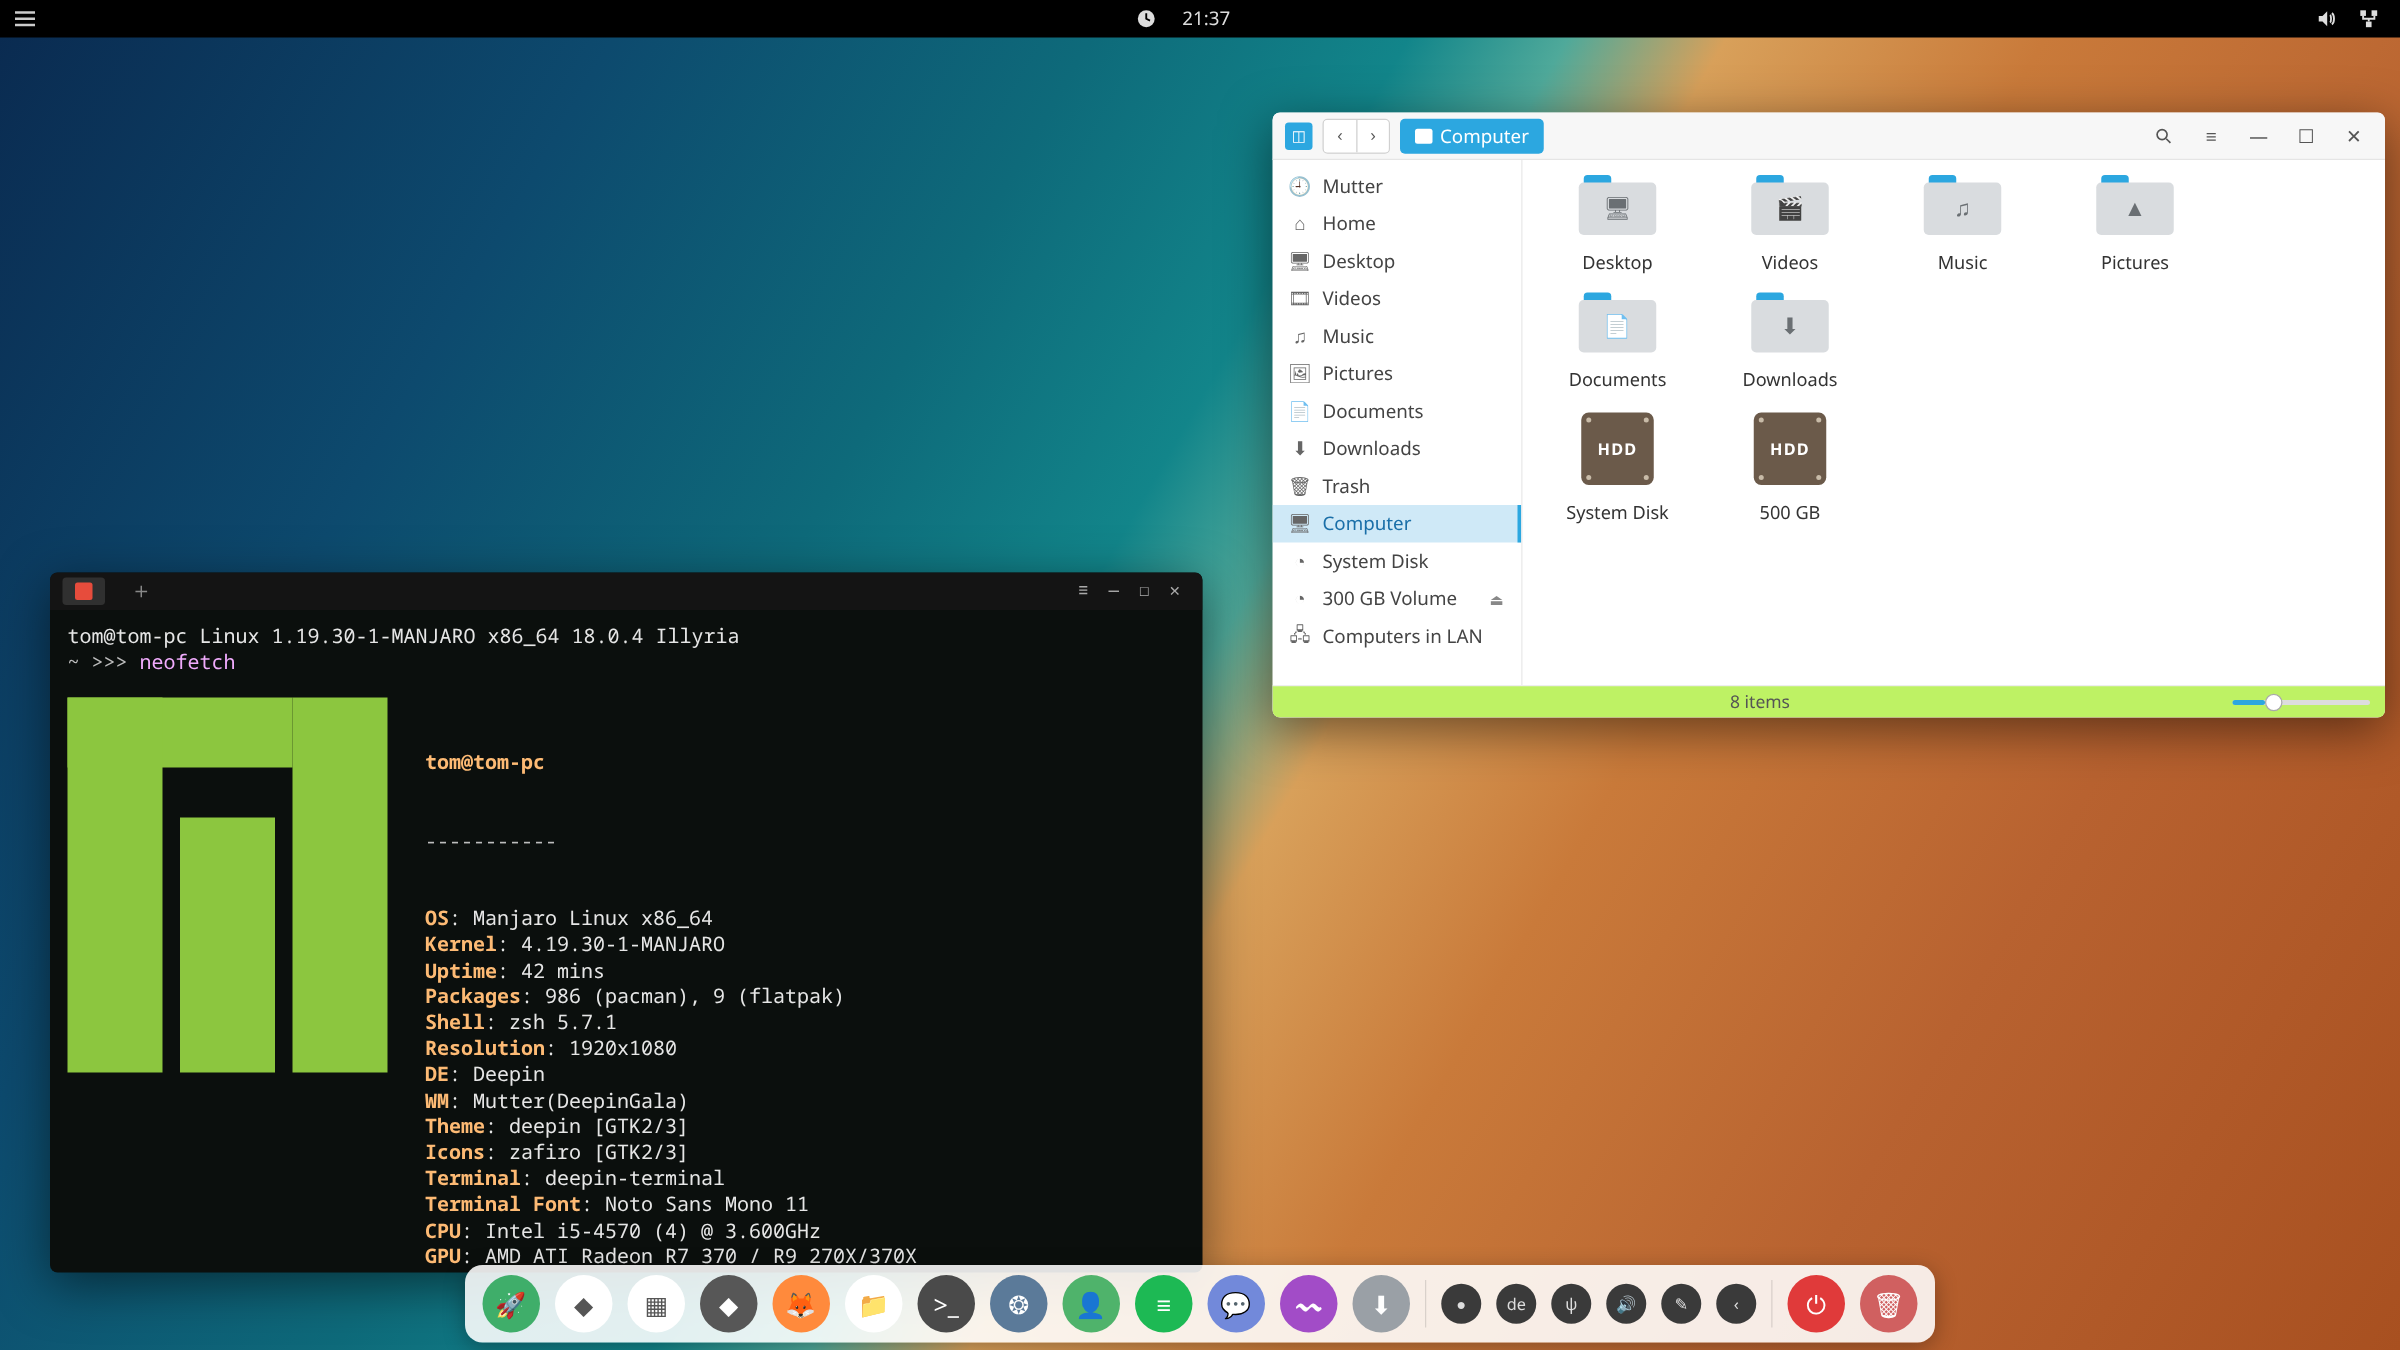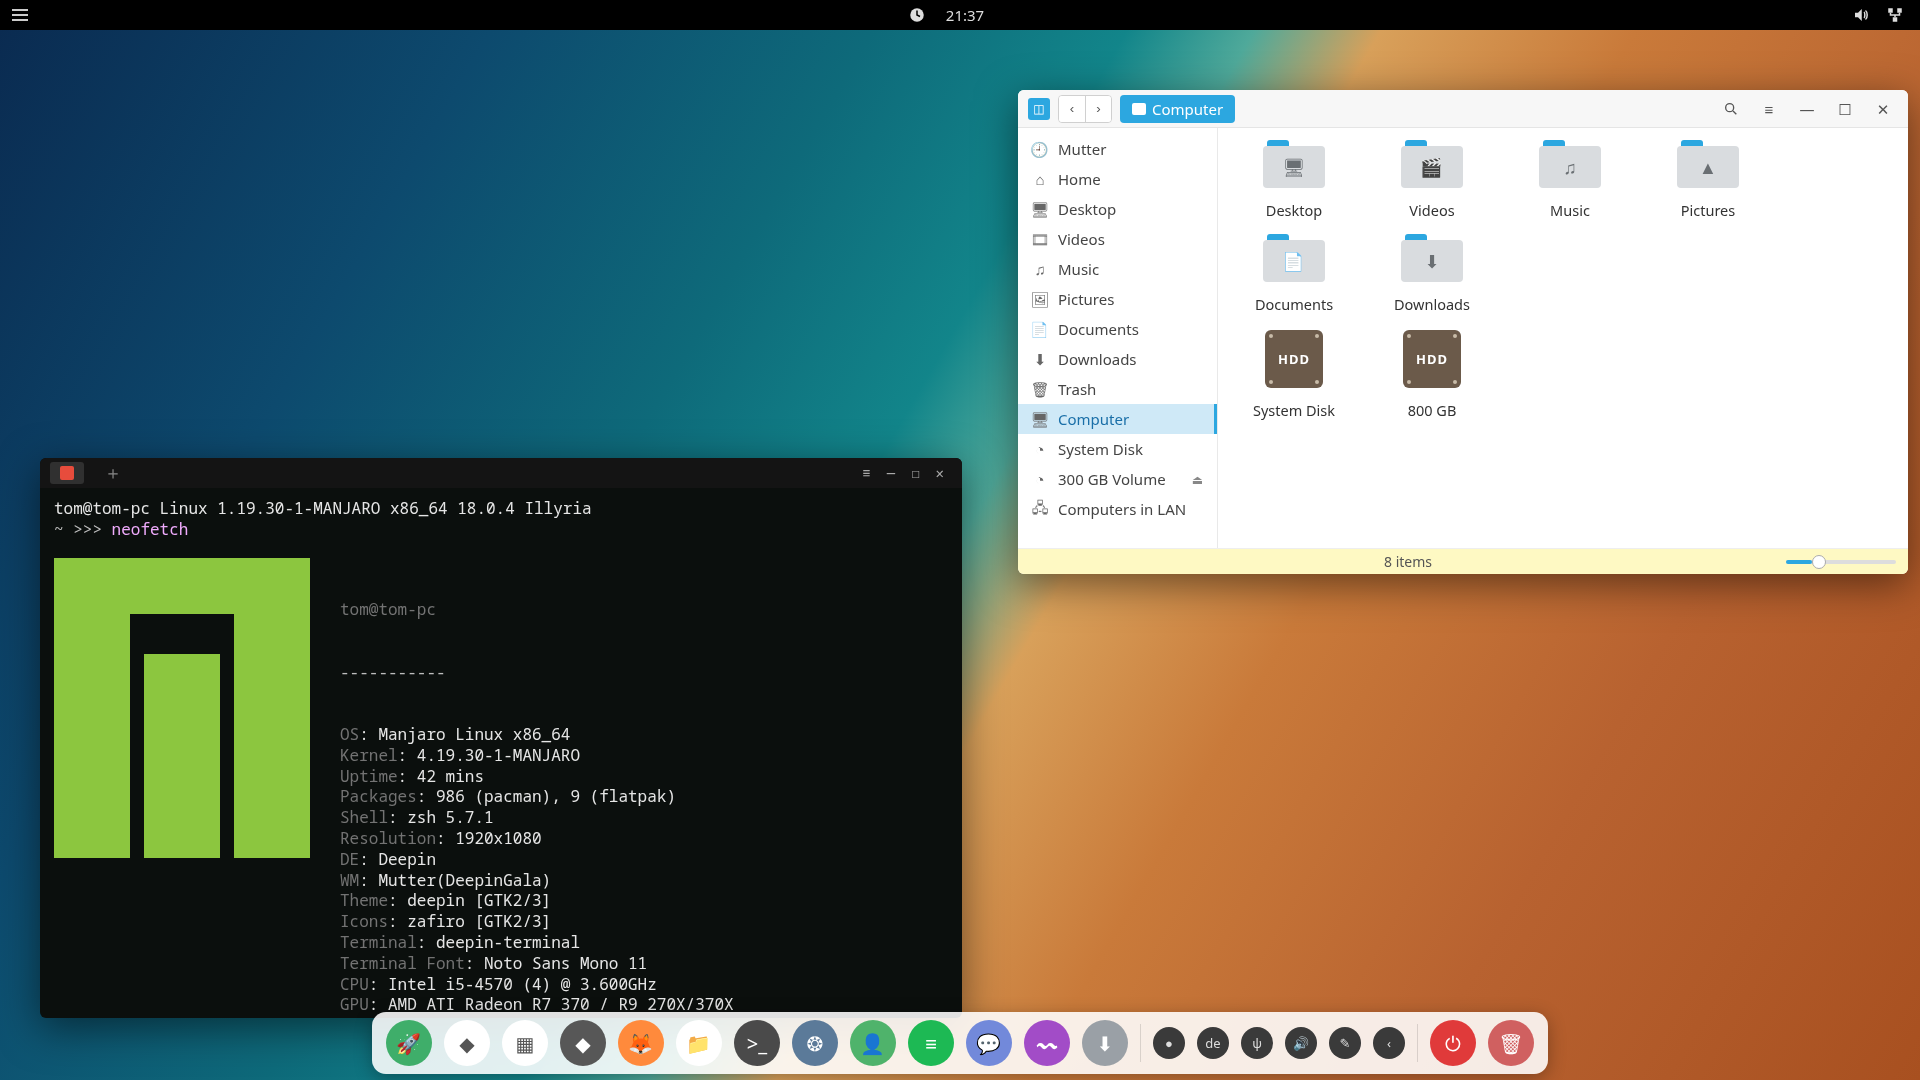--- a/index.html
+++ b/index.html
@@ -32,21 +32,21 @@
 .term-tab { background: #303030; padding: 4px 10px; border-radius: 3px; display: flex; align-items: center; }
 .term-tab-icon { width: 14px; height: 14px; background: #e74c3c; border-radius: 2px; }
 .term-plus { color: #888; font-size: 18px; padding: 0 8px; cursor: pointer; }
 .term-titlebar .spacer { flex: 1; }
 .term-menu-icon, .term-min, .term-max, .term-close { color: #aaa; font-size: 14px; cursor: pointer; padding: 0 8px; }
 .term-body { padding: 10px 14px; white-space: pre; }
 .c-green { color: #f0abfc; }
 .c-white { color: #e6e6e6; }
 .c-grey  { color: #bdbdbd; }
 .c-prompt{ color: #bdbdbd; }
-.c-key   { color: #737373; font-weight: normal; }
+.c-key   { color: #fdba74; font-weight: bold; }
 .logo-block { display: flex; gap: 32px; margin-top: 18px; }
 .manjaro-logo { width: 254px; height: 300px; position: relative; }
 .manjaro-logo .bar { position: absolute; background: #8cc63f; }
 .manjaro-logo .b1 { left: 0;   top: 0;   width: 180px; height: 56px; }
 .manjaro-logo .b2 { left: 0;   top: 0;   width: 76px;  height: 300px; }
 .manjaro-logo .b3 { left: 90px; top: 96px; width: 76px; height: 204px; }
 .manjaro-logo .b4 { left: 180px; top: 0;  width: 76px; height: 300px; }
 .nf-lines div { min-height: 1.30em; }
 
 
@@ -70,21 +70,21 @@
 .fm-section-head { font-size: 14px; color: #888; padding: 4px 16px 8px; }
 .fm-grid { display: flex; flex-wrap: wrap; gap: 14px 26px; padding: 0 16px 16px; }
 .fm-item { width: 112px; display: flex; flex-direction: column; align-items: center; gap: 12px; cursor: pointer; font-size: 14.5px; color:#333; }
 .folder-icon { width: 62px; height: 48px; position: relative; }
 .folder-icon .tab { position: absolute; top: 0; left: 4px; width: 22px; height: 10px; background: #2ca7e0; border-radius: 3px 3px 0 0; }
 .folder-icon .body { position: absolute; top: 6px; left: 0; right: 0; bottom: 0; background: #d9dcdf; border-radius: 4px; display:flex;align-items:center;justify-content:center;color:#6a6f73;font-size:18px; }
 .hdd-icon { width: 58px; height: 58px; background: #6b5a4a; border-radius: 6px; display: flex; align-items: center; justify-content: center; color: #fff; font-size: 13px; font-weight: bold; letter-spacing: 1px; position: relative; }
 .hdd-icon::before, .hdd-icon::after { content:""; position:absolute; width:4px;height:4px;background:#c8bba8;border-radius:50%; }
 .hdd-icon::before { top:4px; left:4px; box-shadow: 46px 0 #c8bba8; }
 .hdd-icon::after  { bottom:4px; left:4px; box-shadow: 46px 0 #c8bba8; }
-.fm-status { height: 26px; border-top: 1px solid #eee; display: flex; align-items: center; font-size: 14px; color: #555; padding: 0 12px; background:#fef9c3; }
+.fm-status { height: 26px; border-top: 1px solid #eee; display: flex; align-items: center; font-size: 14px; color: #555; padding: 0 12px; background:#bef264; }
 .fm-status .spacer { flex: 1; }
 .zoom-slider { width: 110px; height: 4px; background: #ddd; border-radius: 2px; position: relative; }
 .zoom-slider .fill { position: absolute; left: 0; top: 0; bottom: 0; width: 24%; background: #2ca7e0; border-radius: 2px; }
 .zoom-slider .thumb { position: absolute; left: 24%; top: -5px; width: 14px; height: 14px; background: #fff; border: 1px solid #aaa; border-radius: 50%; }
 
 
 .dock { position: absolute; left: 50%; bottom: 6px; transform: translateX(-50%); height: 62px; background: rgba(255,255,255,.88); border-radius: 14px; display: flex; align-items: center; padding: 0 14px; gap: 12px; box-shadow: 0 4px 18px rgba(0,0,0,.3); }
 .dock-item { width: 46px; height: 46px; border-radius: 50%; display: flex; align-items: center; justify-content: center; color: #fff; font-size: 20px; cursor: pointer; }
 .dock-sep { width: 1px; height: 38px; background: rgba(0,0,0,.12); }
 .tray-item { width: 32px; height: 32px; border-radius: 50%; background:#3a3a3a; color:#ddd; font-size:13px; display:flex;align-items:center;justify-content:center;cursor:pointer; }
@@ -274,21 +274,21 @@
             <span>Downloads</span>
           </div>
         </div>
       <div class="fm-grid" id="fm-grid-disks">
           <div class="fm-item">
             <div class="hdd-icon">HDD</div>
             <span>System Disk</span>
           </div>
           <div class="fm-item">
             <div class="hdd-icon">HDD</div>
-            <span>800 GB</span>
+            <span>500 GB</span>
           </div>
         </div>
     </div>
   </div>
   <div class="fm-status">
     <div class="spacer"></div>
     <span>8 items</span>
     <div class="spacer"></div>
     <div class="zoom-slider">
         <div class="fill"></div>

